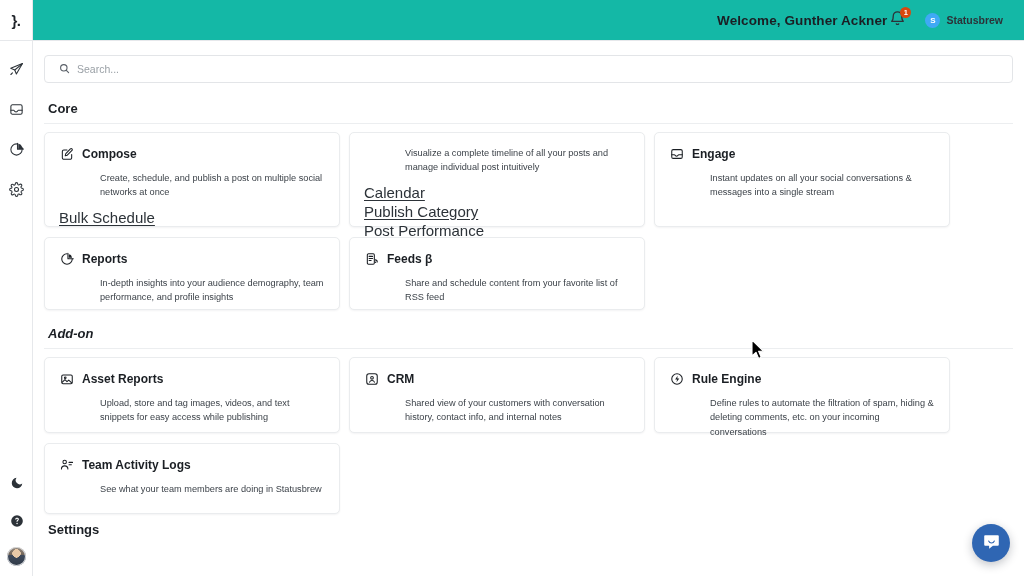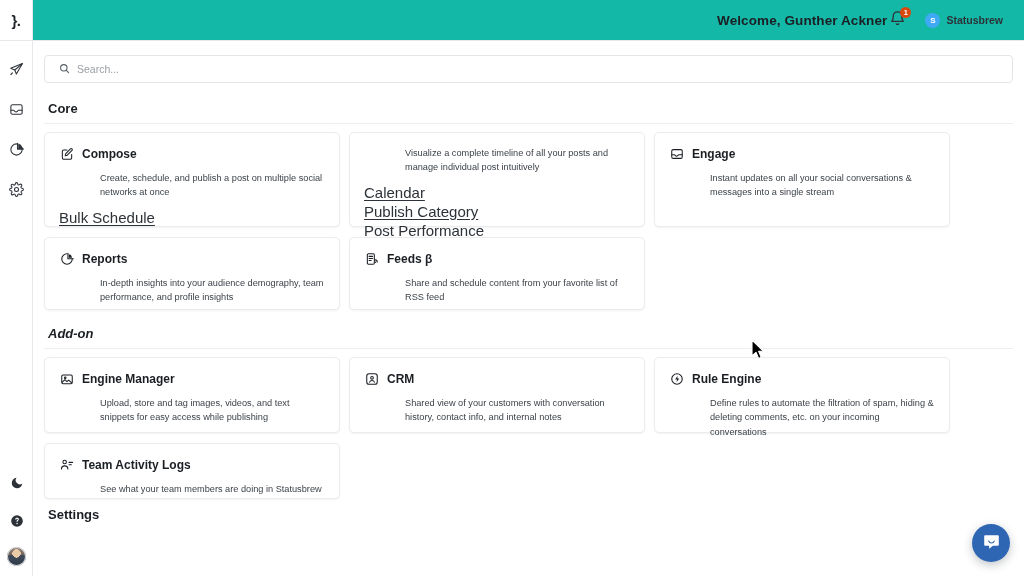--- a/index.html
+++ b/index.html
@@ -119,21 +119,21 @@
   .card-title { font-size: 12px; font-weight: 600; color: #1b1f24; }
   .card-desc { font-size: 9.2px; line-height: 1.55; color: #3c4249; margin-left: 41px; }
   .card-links { margin-top: 9px; display: flex; flex-direction: column; gap: 2px; }
   .card-link {
     font-size: 15px; color: #2c3238; text-decoration: underline;
     text-underline-offset: 2px; cursor: pointer; width: fit-content;
   }
   .row-core .card { height: 95px; }
   .row-core2 .card { height: 73px; }
   .row-addon .card { height: 76px; }
-  .row-addon2 .card { height: 56px; }
+  .row-addon2 .card { height: 71px; }
 
   
   .intercom {
     position: absolute; right: 14px; bottom: 14px;
     width: 38px; height: 38px; border-radius: 50%;
     background: #2f66b3;
     display: flex; align-items: center; justify-content: center;
     box-shadow: 0 3px 10px rgba(16,24,40,.25);
     cursor: pointer;
   }
@@ -319,21 +319,21 @@
       <div class="grid row-addon">
         <div class="card">
           <div class="card-h">
             <span class="card-icon">
               <svg width="14" height="14" viewBox="0 0 24 24" fill="none" stroke="currentColor" stroke-width="1.8" stroke-linecap="round" stroke-linejoin="round">
                 <rect x="3" y="5" width="18" height="15" rx="2.2"></rect>
                 <circle cx="9" cy="10" r="1.4"></circle>
                 <path d="M4 17.5l4.5-4.5 3.5 3.5 3-2.6 5 4.6"></path>
               </svg>
             </span>
-            <span class="card-title">Engine Manager</span>
+            <span class="card-title">Asset Reports</span>
           </div>
           <div class="card-desc">Upload, store and tag images, videos, and text snippets for easy access while publishing</div>
         </div>
 
         <div class="card">
           <div class="card-h">
             <span class="card-icon">
               <svg width="14" height="14" viewBox="0 0 24 24" fill="none" stroke="currentColor" stroke-width="1.8" stroke-linecap="round" stroke-linejoin="round">
                 <rect x="3" y="3" width="18" height="18" rx="4"></rect>
                 <circle cx="12" cy="10" r="2.3"></circle>

